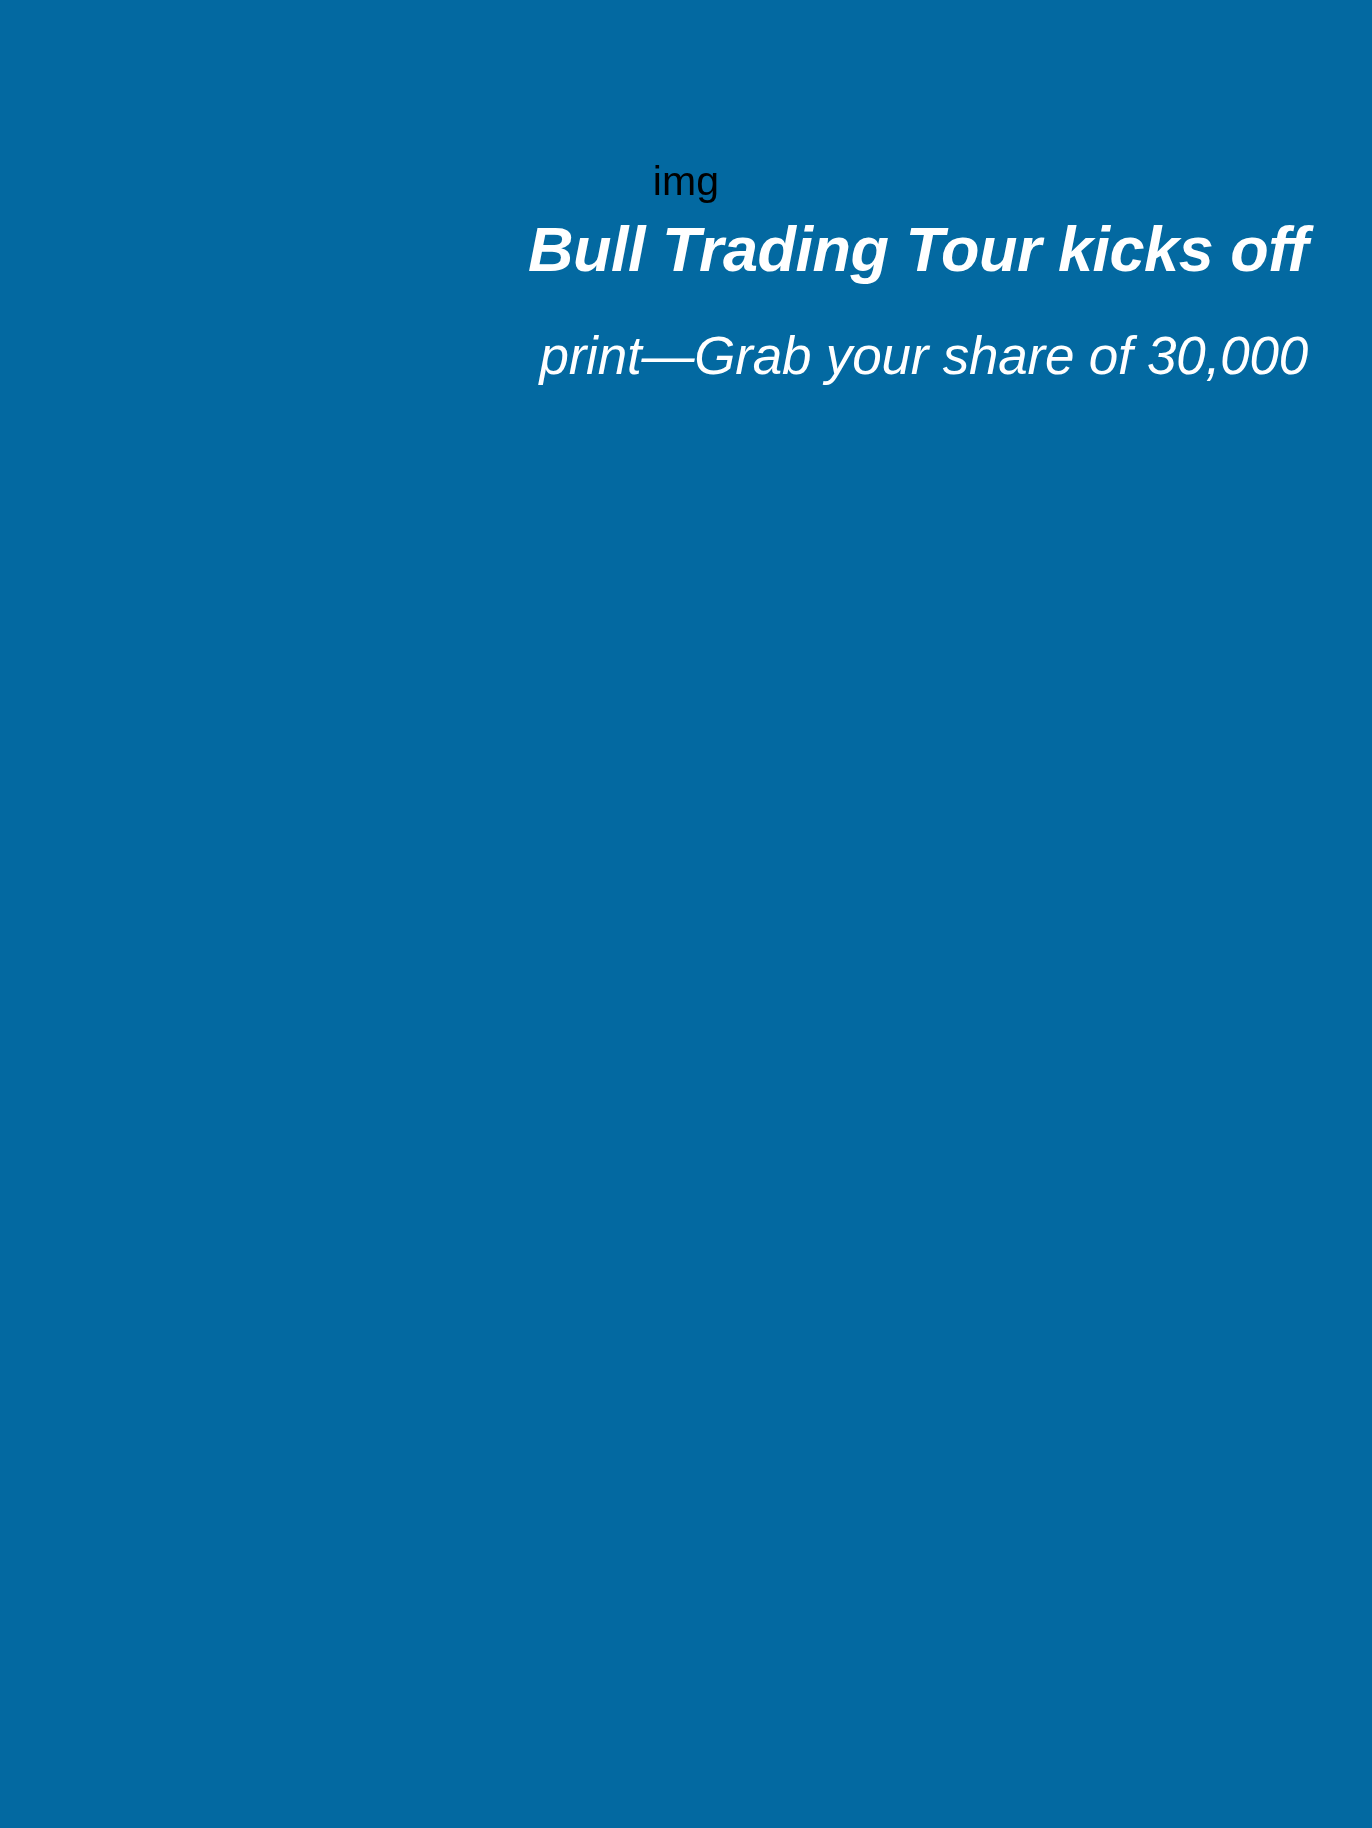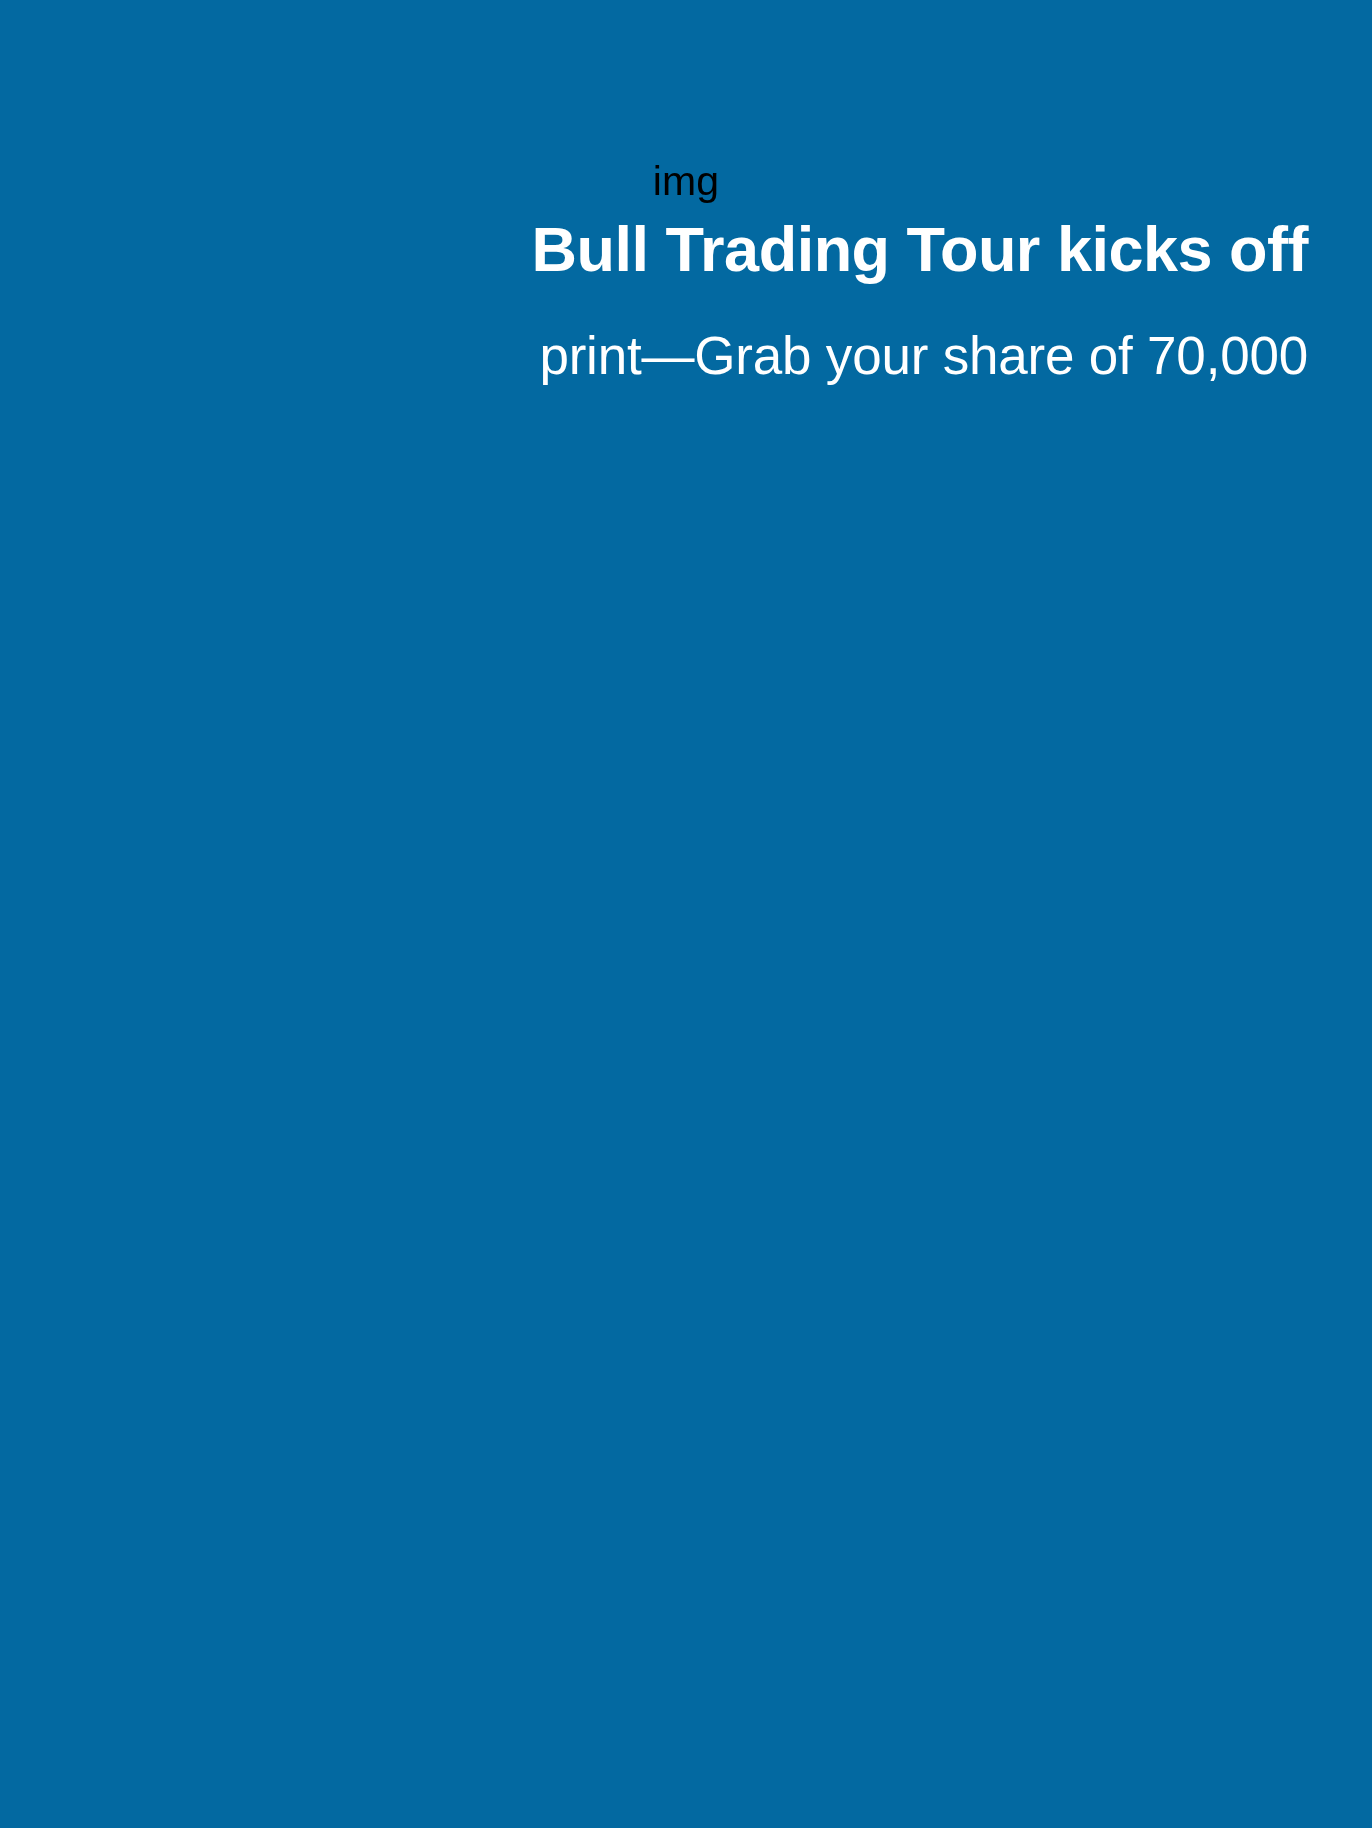--- a/index.html
+++ b/index.html
@@ -52,20 +52,21 @@
   
   .hero-text-block {
     position: absolute;
     top: 214px;
     left: 0;
     width: 1372px;
     text-align: right;
     padding-right: 64px;
     box-sizing: border-box;
     overflow: visible;
+    font-style: italic;
   }
 
   .hero-headline {
     margin: 0;
     font-family: "Liberation Sans", sans-serif;
     font-size: 63px;
     font-weight: 700;
     line-height: 1.12;
     color: #ffffff;
     white-space: nowrap;
@@ -109,20 +110,20 @@
 
   <div class="broken-image-placeholder">
     <span class="broken-image-alt">img</span>
   </div>
 
   <div class="hero-text-block">
 
     <h1 class="hero-headline">Bull Trading Tour kicks off</h1>
 
     <p class="hero-subheadline">
-      <span class="sub-line">print—Grab your share of 70,000</span>
+      <span class="sub-line">print—Grab your share of 30,000</span>
     </p>
 
   </div>
 
   <div class="empty-region"></div>
 
 </div>
 
 </body></html>

